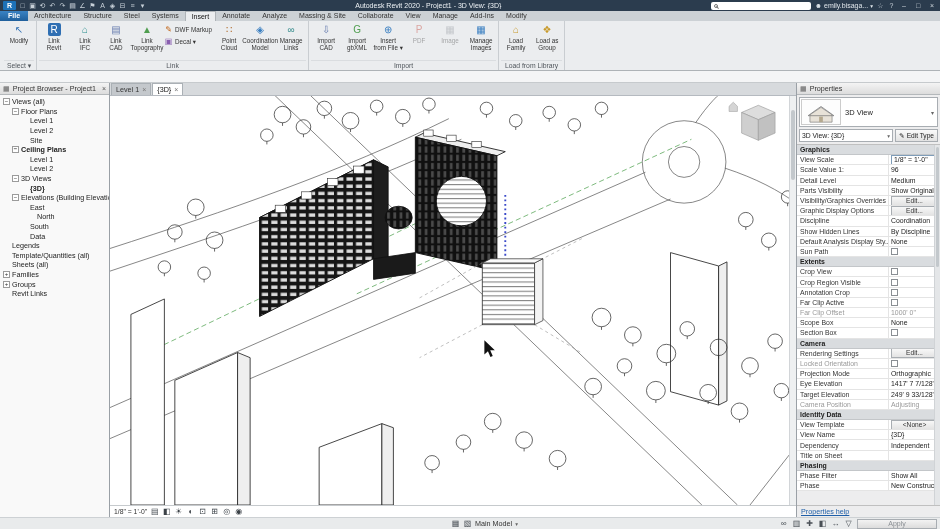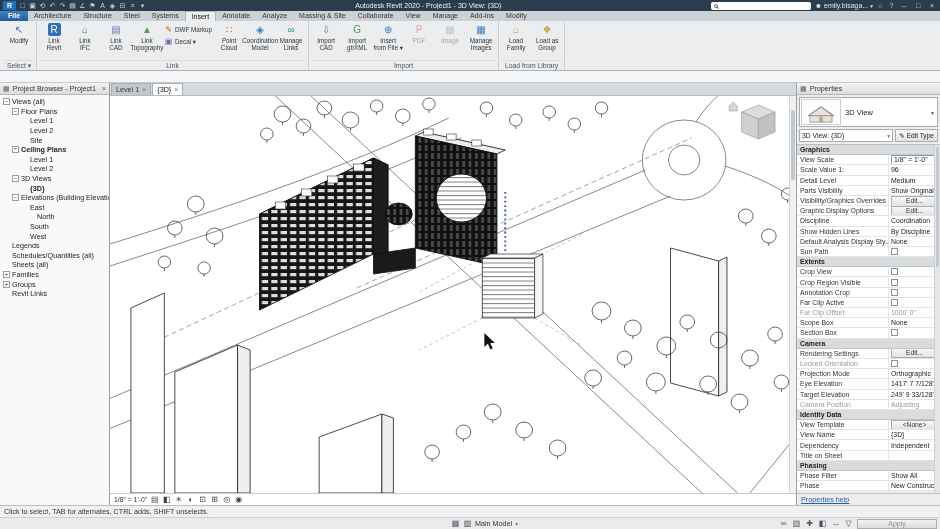--- a/index.html
+++ b/index.html
@@ -360,29 +360,29 @@
           <div class="titem" style="padding-left: 28px;">
             <span class="texp-sp"></span>
             <span>North</span>
           </div>
           <div class="titem" style="padding-left: 21px;">
             <span class="texp-sp"></span>
             <span>South</span>
           </div>
           <div class="titem" style="padding-left: 21px;">
             <span class="texp-sp"></span>
-            <span>West</span>
+            <span>Data</span>
           </div>
           <div class="titem" style="padding-left: 3px;">
             <span class="texp-sp"></span>
             <span>Legends</span>
           </div>
           <div class="titem" style="padding-left: 3px;">
             <span class="texp-sp"></span>
-            <span>Schedules/Quantities (all)</span>
+            <span>Template/Quantities (all)</span>
           </div>
           <div class="titem" style="padding-left: 3px;">
             <span class="texp-sp"></span>
             <span>Sheets (all)</span>
           </div>
           <div class="titem" style="padding-left: 3px;">
             <span class="texp">+</span>
             <span>Families</span>
           </div>
           <div class="titem" style="padding-left: 3px;">
@@ -795,23 +795,20 @@
             </div>
           </div>
           <div class="pscroll">
             <div class="thumb"></div>
           </div>
       </div>
       <div class="props-help">Properties help</div>
     </div>
   </div>
 
-  <div class="statusbar">
-    <span>Click to select, TAB for alternates, CTRL adds, SHIFT unselects.</span>
-  </div>
 
   <div class="bottombar">
     <div class="bb-left">
       <span class="sicon">▦</span>
       <span class="sicon">▧</span>
       <span>Main Model</span>
       <span class="bb-arr">▾</span>
     </div>
     <div class="bb-right">
       <span id="bb-icons" style="display:flex;gap:4px;align-items:center">

